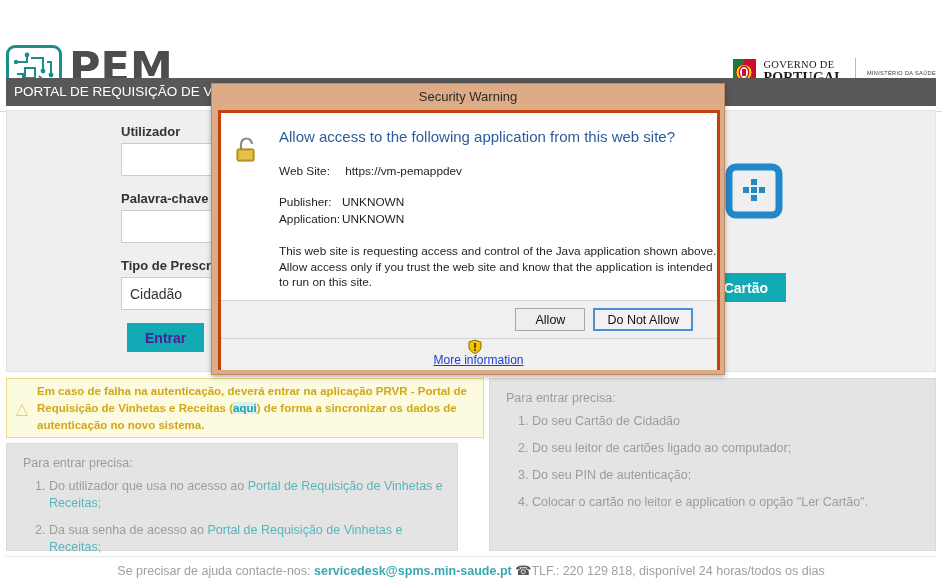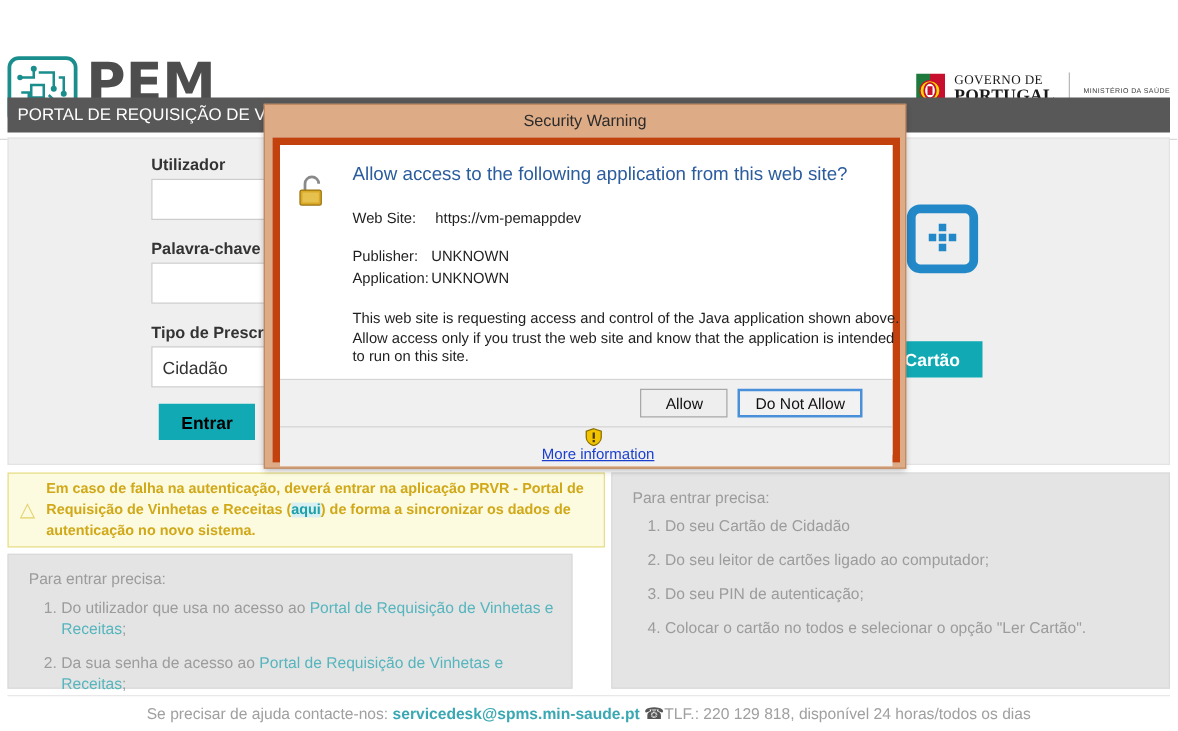--- a/index.html
+++ b/index.html
@@ -112,21 +112,21 @@
   }
   .form-select {
     width: 232px; height: 33px;
     background: #ffffff;
     border: 1px solid #cccccc;
     font-size: 14px; color: #333;
     padding: 0 8px;
     display: flex; align-items: center;
   }
   .btn-teal {
-    background: #11aab4; color: #000000;
+    background: #11aab4; color: #4c1d95;
     border: none;
     font-size: 14px; font-weight: bold;
     padding: 0 18px; height: 29px;
     cursor: pointer;
     font-family: "Liberation Sans", sans-serif;
   }
 
   
   .card-icon {
     position: absolute; left: 234px; top: 44px;
@@ -213,22 +213,22 @@
   }
   .dlg-title {
     height: 26px; line-height: 26px;
     text-align: center;
     font-size: 13px; color: #2b2b2b;
     background: #ddab85;
   }
   .dlg-body-wrap {
     position: absolute; left: 6px; top: 26px;
     width: 502px; height: 260px;
-    background: #e5e5e5;
-    border: 6px solid #c2410c;
+    background: #737373;
+    border: 3px solid #c2410c;
   }
   .dlg-main {
     position: relative;
     height: 187px;
     background: #ffffff;
     padding: 14px 12px 0 12px;
   }
   .lock-ico {
     position: absolute; left: 13px; top: 22px;
     width: 28px; height: 30px;
@@ -403,21 +403,21 @@
       </li>
     </ol>
   </div>
 
   <div class="info-box info-right">
     <div class="info-title">Para entrar precisa:</div>
     <ol class="info-list">
       <li>Do seu Cartão de Cidadão</li>
       <li>Do seu leitor de cartões ligado ao computador;</li>
       <li>Do seu PIN de autenticação;</li>
-      <li>Colocar o cartão no todos e selecionar o opção "Ler Cartão".</li>
+      <li>Colocar o cartão no leitor e application o opção "Ler Cartão".</li>
     </ol>
   </div>
 
   <div class="footer">
     <span>Se precisar de ajuda contacte-nos:</span>
     <a href="#">servicedesk@spms.min-saude.pt</a>
     <span class="ph">☎</span><span>TLF.: 220 129 818, disponível 24 horas/todos os dias</span>
   </div>
 
   <div class="dialog">

